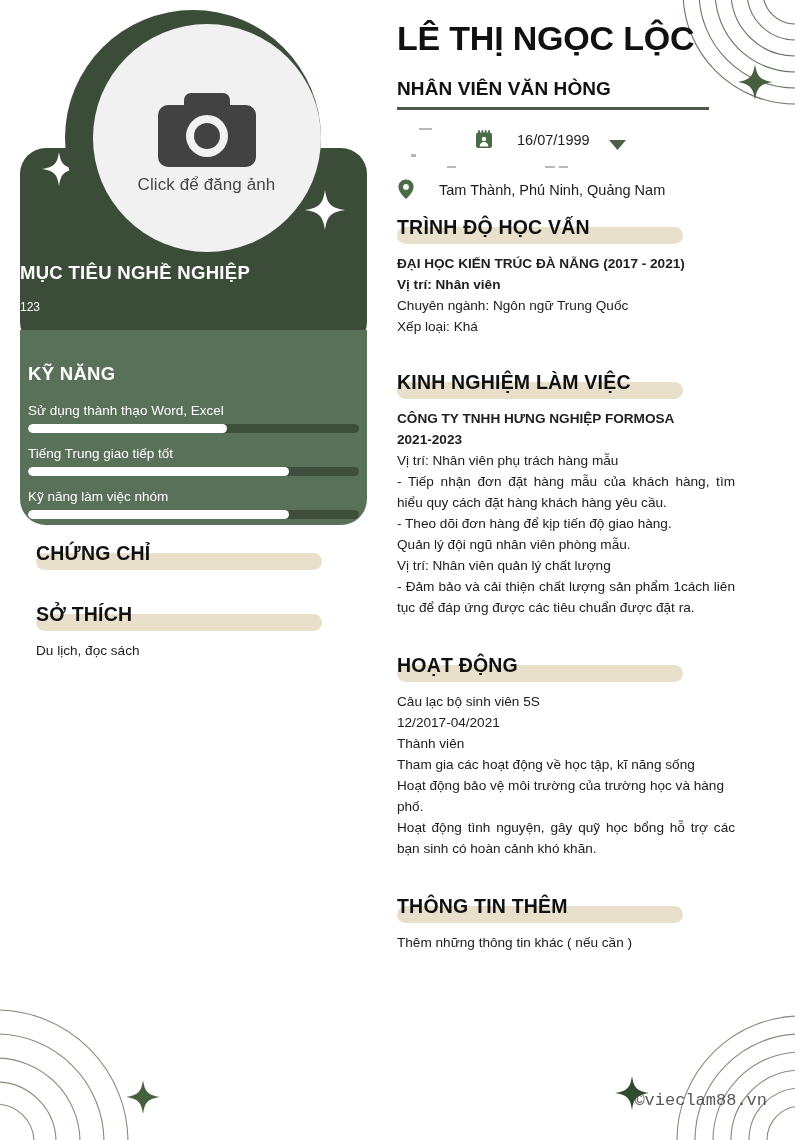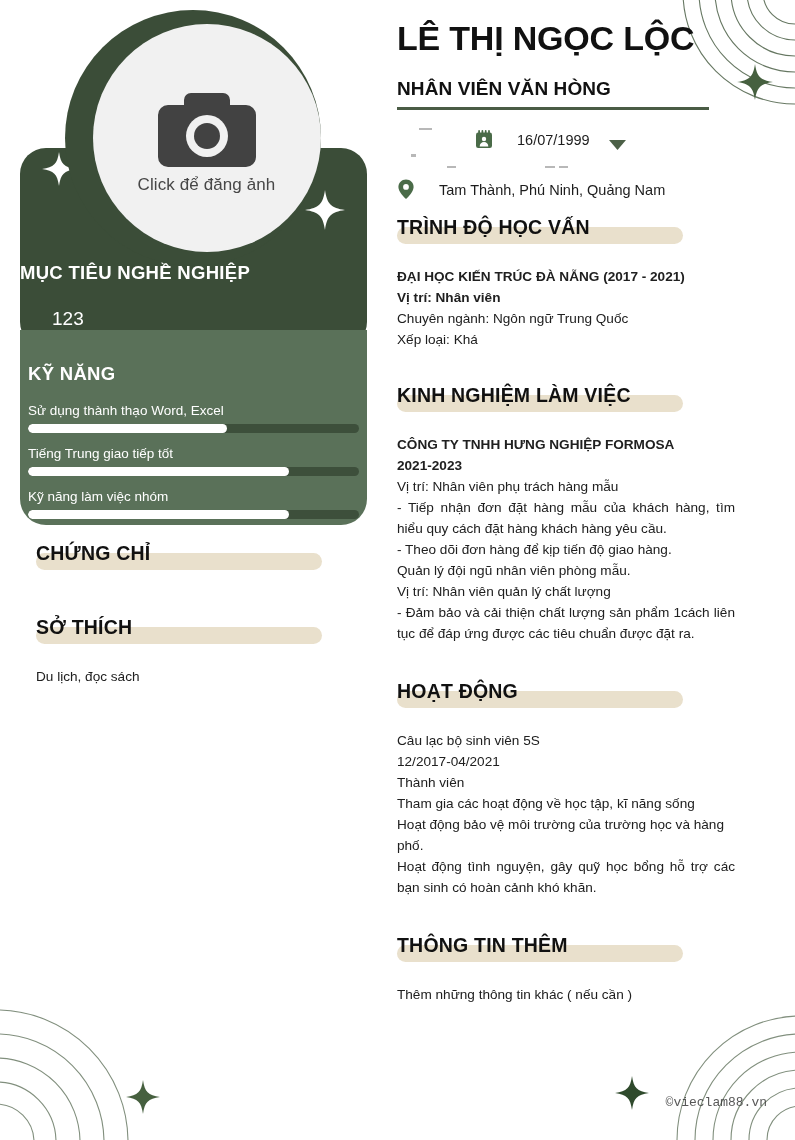--- a/index.html
+++ b/index.html
@@ -107,23 +107,23 @@
 
   .objective-zone {
     position: absolute;
     left: 20px;
     right: 18px;
     top: 262px;
     z-index: 6;
   }
   .objective-text {
     color: #ffffff;
-    font-size: 19px;
-    margin-top: 24px;
-    padding-left: 32px;
+    font-size: 12px;
+    margin-top: 16px;
+    padding-left: 0;
   }
 
   .skills-zone {
     position: absolute;
     left: 20px;
     right: 18px;
     top: 363px;
     z-index: 6;
     padding: 0 8px;
   }
@@ -152,21 +152,21 @@
     top: 540px;
     left: 36px;
     width: 300px;
     z-index: 6;
   }
 
   
   .sec-head {
     position: relative;
     display: block;
-    margin-bottom: 22px;
+    margin-bottom: 9px;
     height: 30px;
   }
   .sec-head .pill {
     position: absolute;
     left: 0;
     bottom: 0px;
     height: 17px;
     border-radius: 9px;
     background: #e9e0cc;
     z-index: 1;
@@ -238,21 +238,21 @@
 
   .right-sections { margin-top: 4px; }
   .right-sections .sec-block { margin-bottom: 6px; }
 
   .justified { text-align: justify; }
   .watermark {
     position: absolute;
     right: 28px;
     bottom: 30px;
     font-family: "Liberation Mono", monospace;
-    font-size: 13px;
+    font-size: 17px;
     color: #3a3a3a;
     opacity: .85;
     z-index: 6;
     letter-spacing: 0px;
   }
 </style>
 </head>
 <body>
 
 <svg class="deco deco-tr" viewBox="0 0 120 200">

